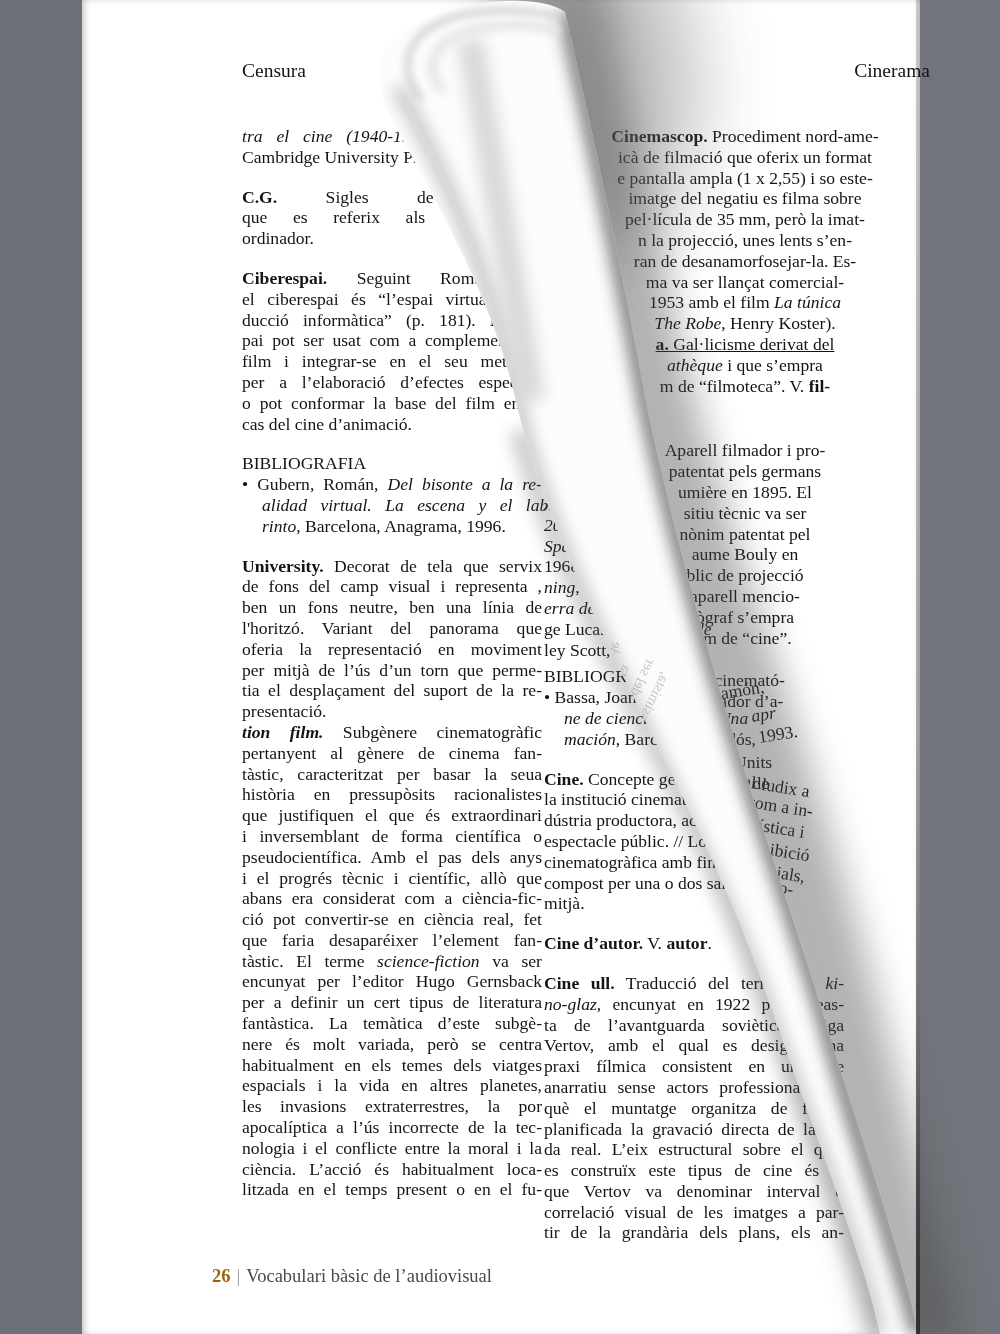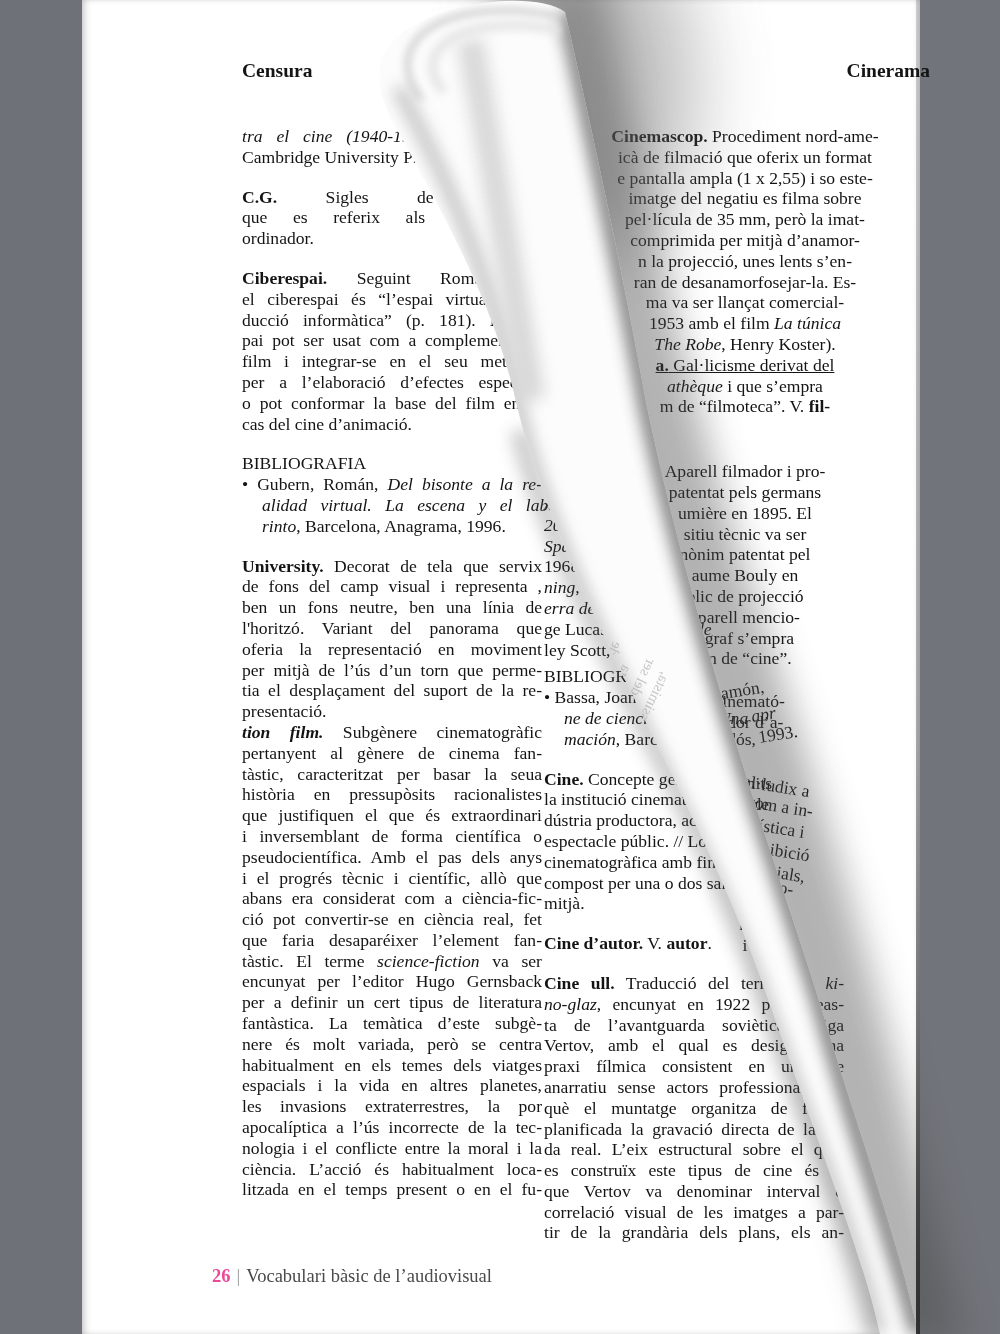--- a/index.html
+++ b/index.html
@@ -9,37 +9,37 @@
     font-family:"Liberation Serif","DejaVu Serif",serif;
   }
   #stage{position:absolute;left:0;top:0;width:1000px;height:1334px;}
   .bezel{position:absolute;top:0;height:1334px;background:#6e7177;}
   #bezel-left{left:0;width:82px;}
   #bezel-right{right:0;width:80px;background:#71747a;}
   #page{
     position:absolute;left:82px;top:0;width:838px;height:1334px;background:#ffffff;
     box-shadow:inset 5px 0 8px -4px rgba(0,0,0,.30), inset -4px 0 6px -3px rgba(0,0,0,.22);
   }
-  .hdr{position:absolute;top:60px;font-size:19.5px;font-weight:bold;color:#141414;}
+  .hdr{position:absolute;top:60px;font-size:19.5px;font-weight:normal;color:#141414;}
   #hdr-left{left:160px;}
   #hdr-right{left:648px;width:200px;text-align:right;}
   .col{position:absolute;color:#141414;font-size:17.6px;}
   .col .line{line-height:20.8px;height:20.8px;white-space:nowrap;}
   .col .line.just{white-space:normal;text-align:justify;text-align-last:justify;overflow:hidden;}
   #col1{left:160px;top:126px;width:300px;}
   #col1 .line.just{width:300px;}
   #col2{left:462px;top:390px;width:300px;}
   #col2 .line.just{width:300px;}
   #rcol{left:478px;top:126px;width:370px;text-align:center;}
   .b{font-weight:bold;}
   .it{font-style:italic;}
   .w-up{display:inline-block;transform:rotate(-9deg) translateY(-2px);transform-origin:0 90%;}
   .w-dn{display:inline-block;transform:rotate(9deg) translateY(2px);transform-origin:0 10%;}
   #footer{position:absolute;left:130px;top:1266px;font-size:18.5px;color:#4a4a4a;}
-  #footer .num{font-weight:bold;color:#ec4899;}
+  #footer .num{font-weight:bold;color:#a16207;}
   #footer .sep{color:#9a9a9a;padding:0 6px;}
   #curl-svg{position:absolute;left:0;top:0;pointer-events:none;}
 </style>
 </head>
 <body>
 
 <div id="stage">
 
   <div id="bezel-left" class="bezel"></div>
   <div id="bezel-right" class="bezel"></div>
@@ -140,21 +140,20 @@
         <div class="line just"><span>correlació visual de les imatges a par-</span></div>
         <div class="line just"><span>tir de la grandària dels plans, els an-</span></div>
       </div>
 
     <div id="rcol" class="col">
         <div class="line"><span class="b">Cinemascop.</span><span> Procediment nord-ame-</span></div>
         <div class="line"><span>icà de filmació que oferix un format</span></div>
         <div class="line"><span>e pantalla ampla (1 x 2,55) i so este-</span></div>
         <div class="line"><span>imatge del negatiu es filma sobre</span></div>
         <div class="line"><span>pel·lícula de 35 mm, però la imat-</span></div>
-        <div class="line"><span>comprimida per mitjà d’anamor-</span></div>
         <div class="line"><span>n la projecció, unes lents s’en-</span></div>
         <div class="line"><span>ran de desanamorfosejar-la. Es-</span></div>
         <div class="line"><span>ma va ser llançat comercial-</span></div>
         <div class="line"><span>1953 amb el film </span><span class="it">La túnica</span></div>
         <div class="line"><span class="it">The Robe</span><span>, Henry Koster).</span></div>
         <div class="line" style=" text-decoration: underline;"><span class="b">a.</span><span> Gal·licisme derivat del</span></div>
         <div class="line"><span class="it">athèque</span><span> i que s’empra</span></div>
         <div class="line"><span>m de “filmoteca”. V. </span><span class="b">fil-</span></div>
         <div class="line" style="margin-top: 44px;"><span>Aparell filmador i pro-</span></div>
         <div class="line"><span>patentat pels germans</span></div>

